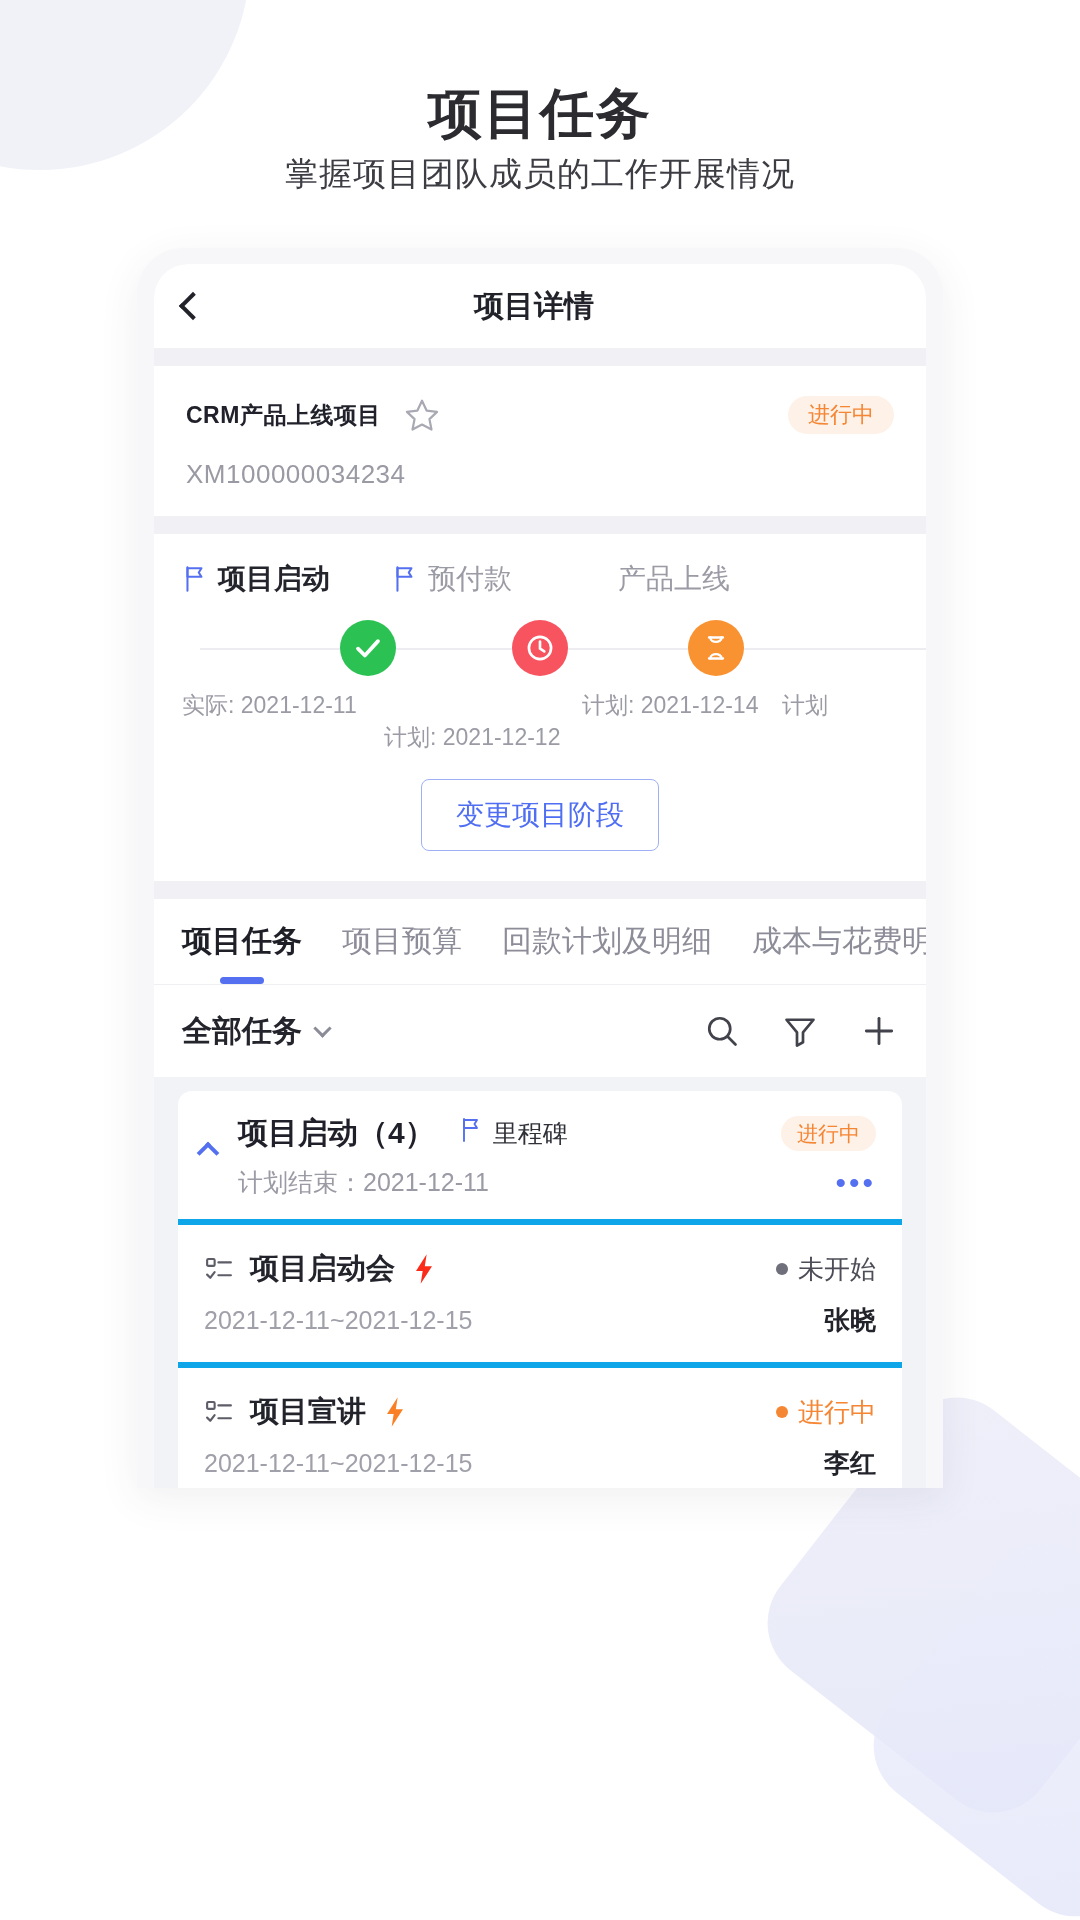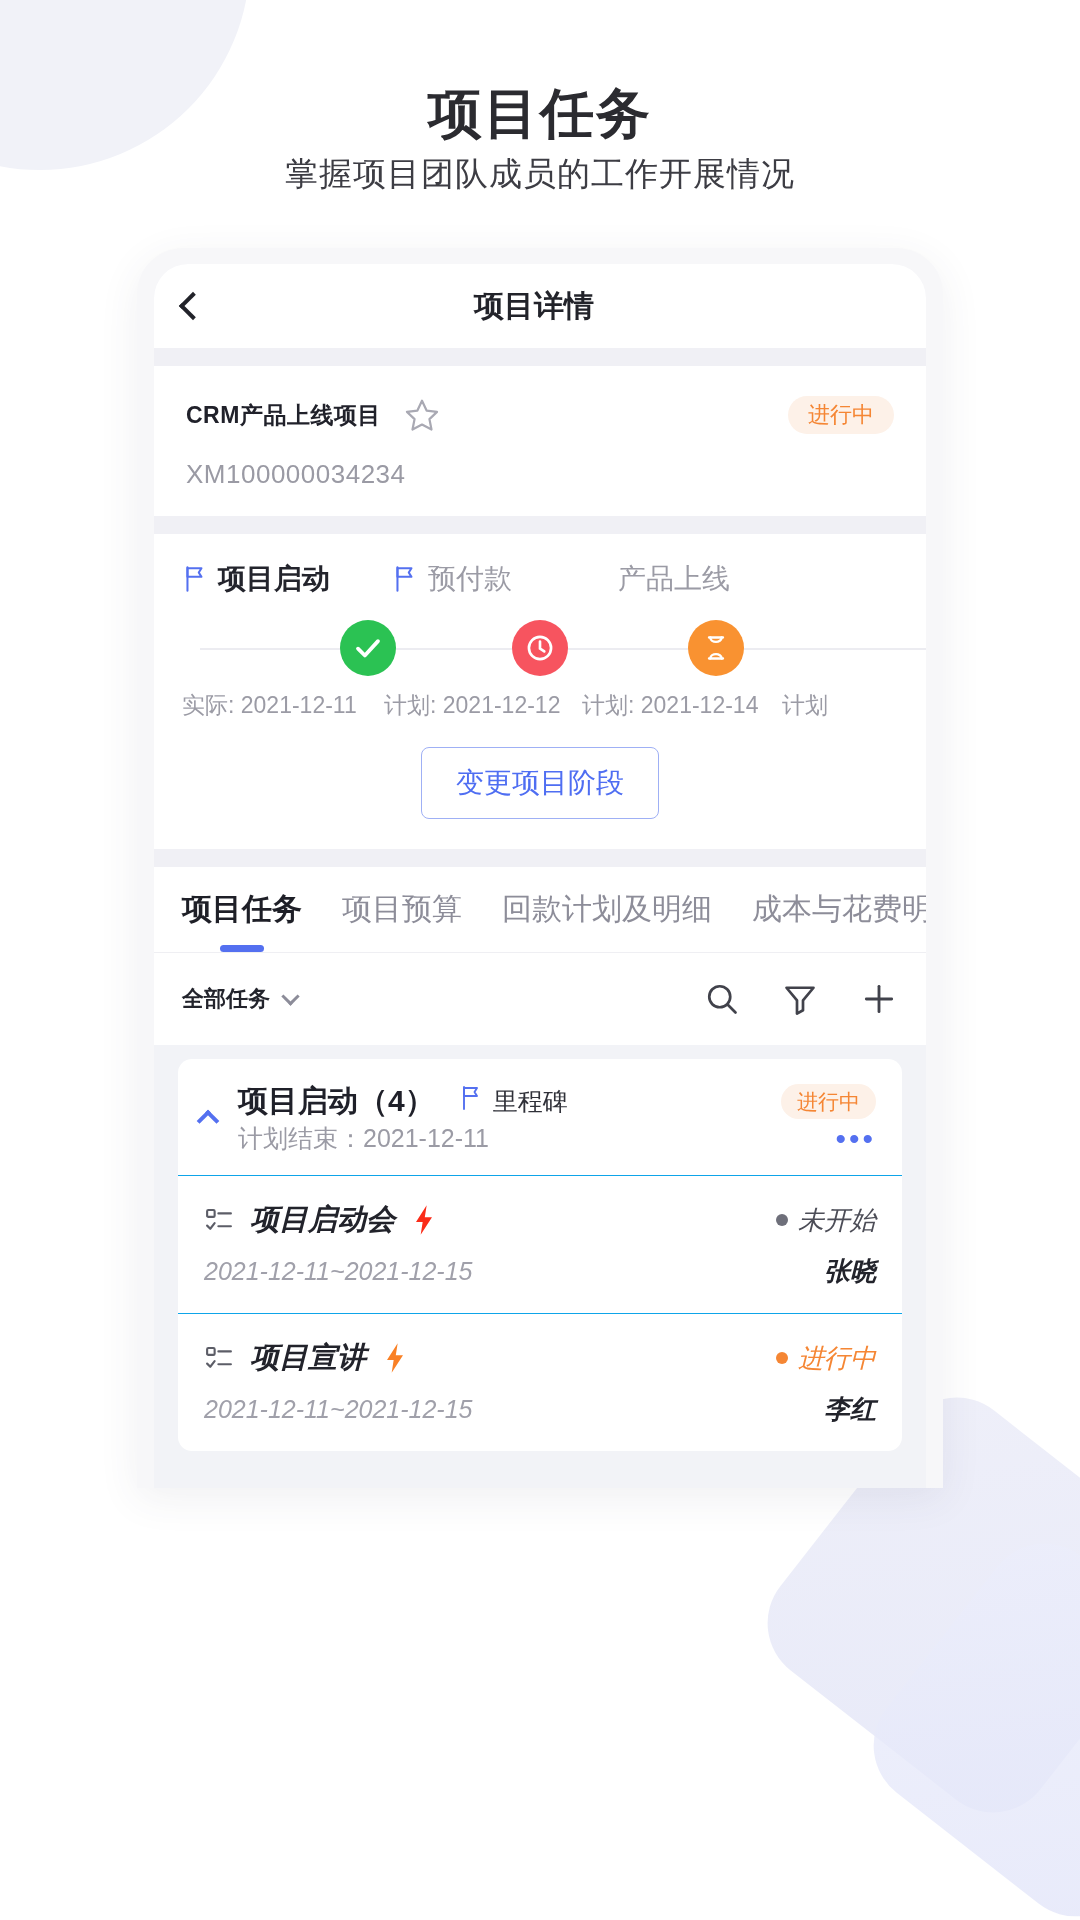--- a/index.html
+++ b/index.html
@@ -156,21 +156,21 @@
   .ms-dot.d1 { left: 186px; background: #2bc253; }
   .ms-dot.d2 { left: 358px; background: #f7545f; }
   .ms-dot.d3 { left: 534px; background: #f99231; }
 
   .ms-dates {
     display: flex; padding: 0 28px; margin-top: 4px;
     font-size: 23px; color: #9b9ba5; white-space: nowrap;
   }
   .ms-date { flex: 0 0 auto; }
   .ms-date.a { width: 202px; }
-  .ms-date.b { width: 198px; }
+  .ms-date.b { width: 198px; margin-top: 32px; }
   .ms-date.c { width: 200px; }
   .ms-date.d { width: 100px; overflow: hidden; }
   .ms-overdue {
     text-align: center;
     margin-top: 10px;
     font-size: 24px; color: #fa2c19;
     padding-right: 40px;
   }
   .ms-btn-wrap { display: flex; justify-content: center; margin-top: 26px; }
   .ms-btn {
@@ -211,21 +211,21 @@
   }
 
   .toolbar {
     display: flex; align-items: center;
     padding: 0 28px;
     height: 92px;
     background: #ffffff;
   }
   .toolbar-left {
     display: flex; align-items: center;
-    font-size: 22px; font-weight: bold; color: #23242c;
+    font-size: 30px; font-weight: bold; color: #23242c;
     cursor: pointer;
     text-align: right;
   }
   .caret-down {
     margin-left: 14px;
     width: 13px; height: 13px;
     border-right: 3px solid #8c8c99;
     border-bottom: 3px solid #8c8c99;
     transform: rotate(45deg);
     margin-top: -6px;
@@ -253,29 +253,28 @@
     cursor: pointer;
   }
   .grp-row1 { display: flex; align-items: center; }
   .grp-title { font-size: 30px; font-weight: bold; color: #1f2029; }
   .grp-mile { display: flex; align-items: flex-start; margin-left: 24px; font-size: 25px; color: #2f3038; }
   .grp-badge {
     margin-left: auto;
     font-size: 21px; color: #f58634; background: #fdf1e8;
     border-radius: 20px; padding: 7px 16px; line-height: 1;
   }
-  .grp-row2 { display: flex; align-items: center; margin-top: 0; }
+  .grp-row2 { display: flex; align-items: center; margin-top: 12px; }
   .grp-sub { font-size: 25px; color: #9b9ba5; }
   .grp-more { margin-left: auto; color: #5470f0; font-size: 30px; letter-spacing: 3px; cursor: pointer; line-height: .7;}
 
   .task-row {
     position: relative;
-    border-top: 1px solid #0ea5e9;
+    border-top: 6px solid #0ea5e9;
     padding: 24px 26px 24px 26px;
-    font-style: italic;
   }
   .t-line1 { display: flex; align-items: center; }
   .task-icon { margin-right: 16px; display: flex; align-items: center; }
   .t-name { font-size: 29px; font-weight: bold; color: #22232b; }
   .bolt { margin-left: 16px; display: flex; align-items: center; }
   .t-status {
     margin-left: auto; display: flex; align-items: center;
     font-size: 26px;
   }
   .sdot { width: 12px; height: 12px; border-radius: 50%; margin-right: 10px; }

